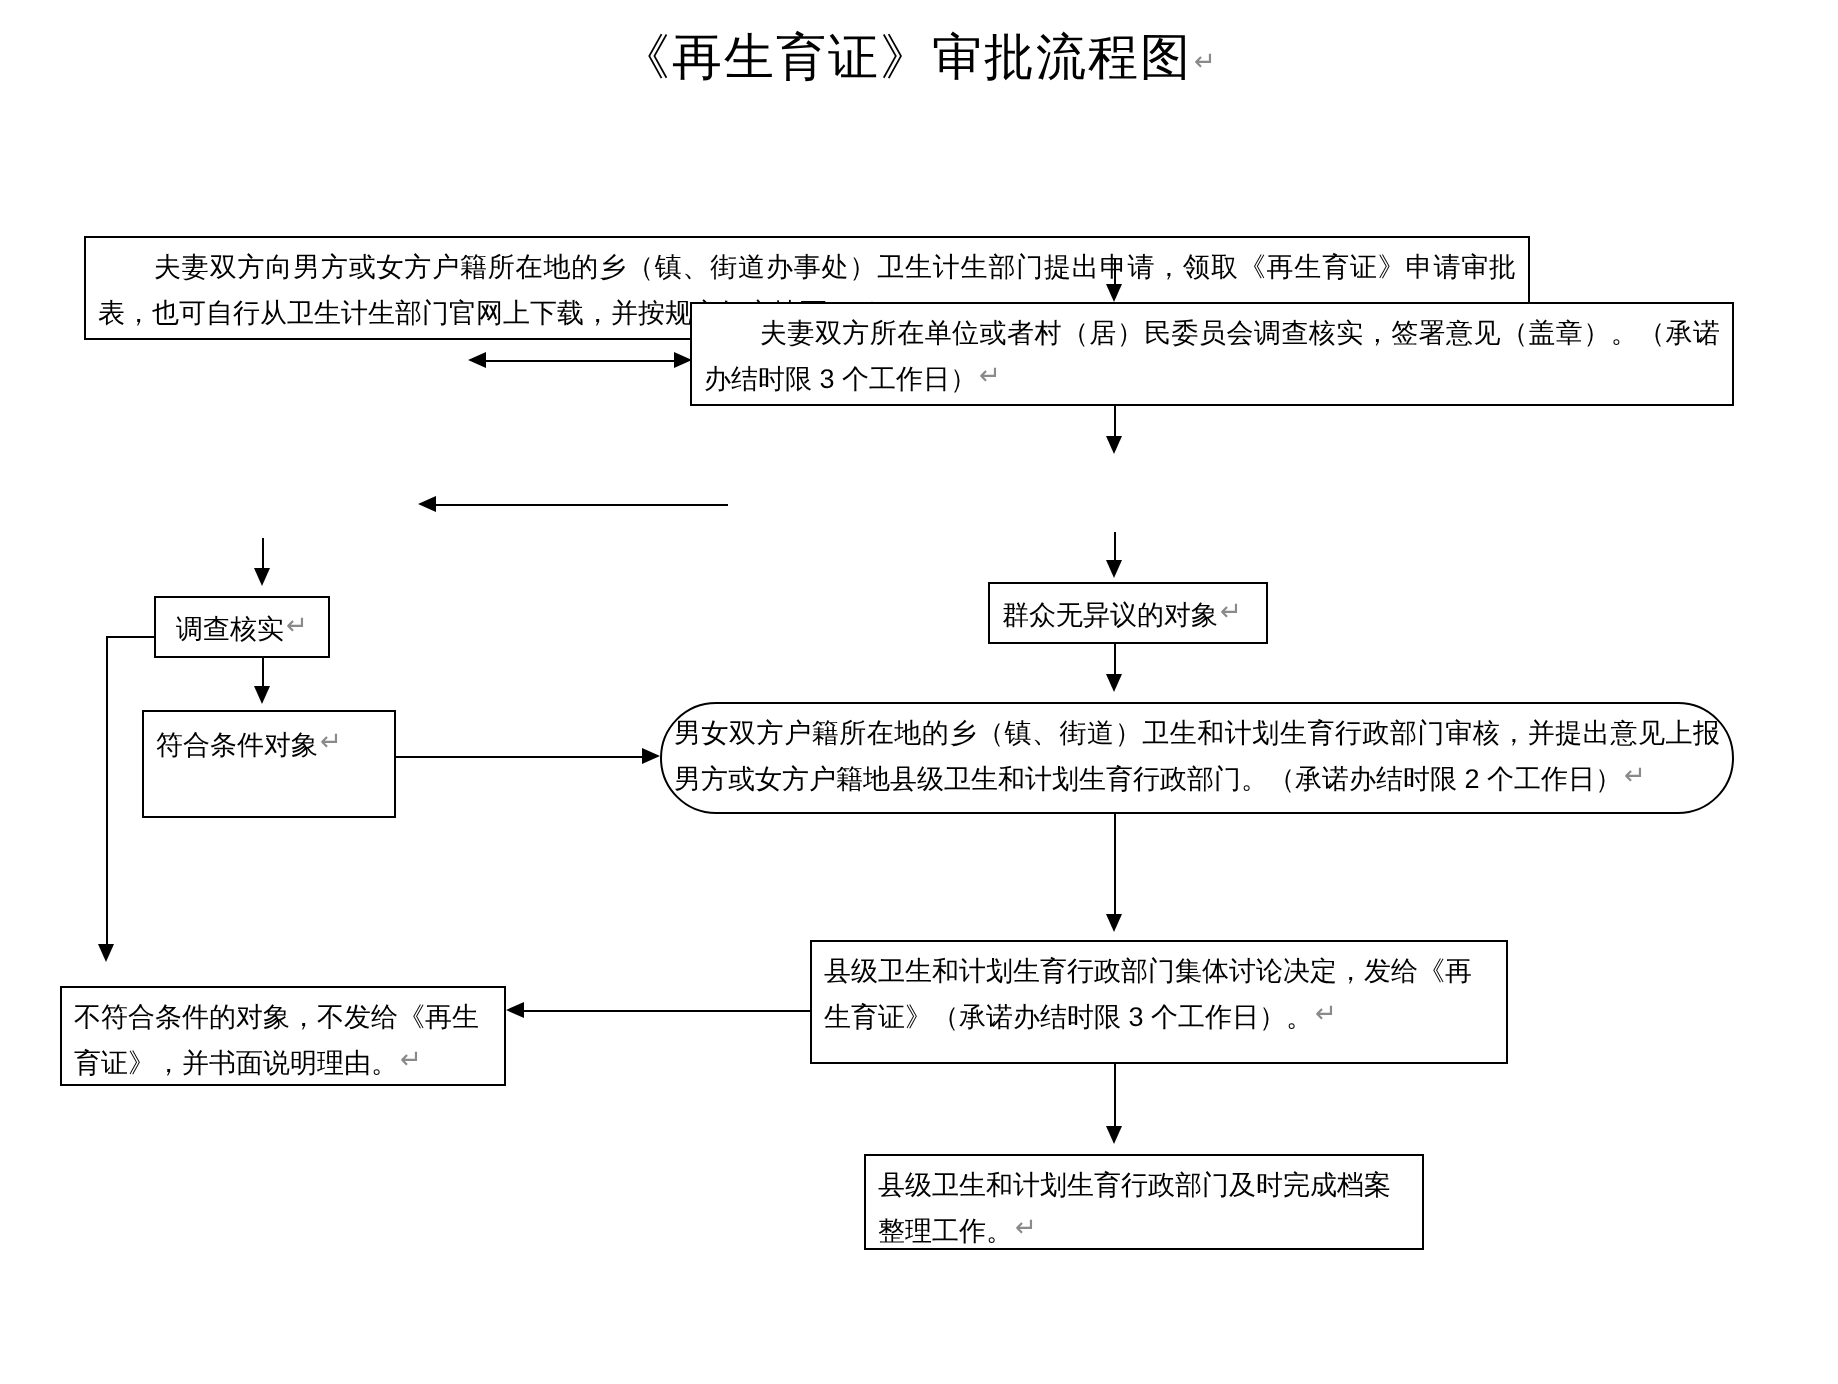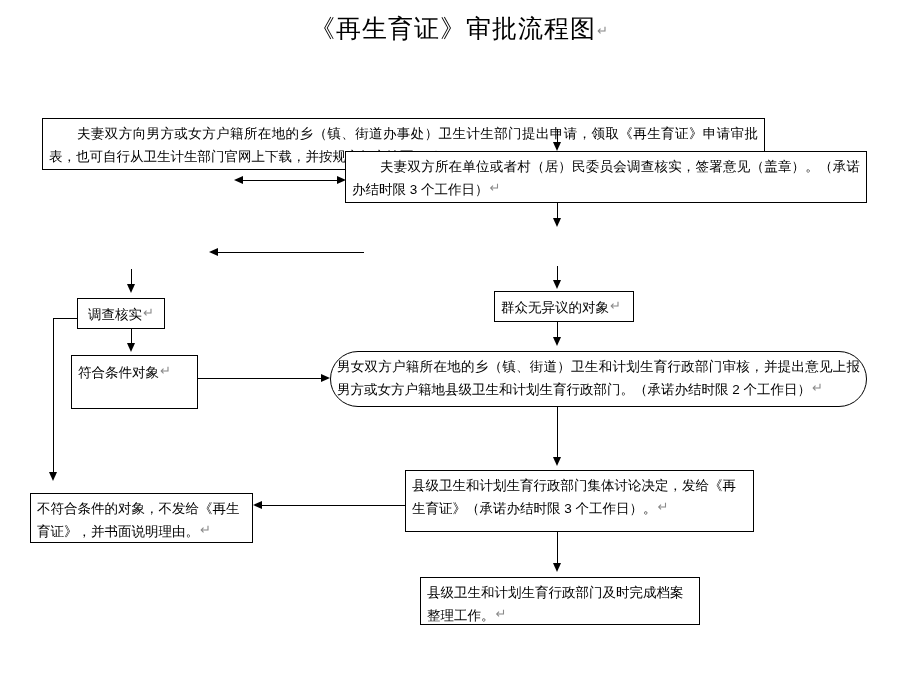--- a/index.html
+++ b/index.html
@@ -177,17 +177,17 @@
   <div class="box" style="left:405px; top:470px; width:349px; height:62px;">
     <span class="txt">县级卫生和计划生育行政部门集体讨论决定，发给《再生育证》（承诺办结时限 3 个工作日）。<span class="pilcrow">↵</span></span>
   </div>
 
   <div class="ln-h" style="left:260px; top:505px; width:146px;"></div>
   <div class="arw left" style="left:253px; top:500.5px;"></div>
 
   <div class="ln-v" style="left:557px; top:532px; height:33px;"></div>
   <div class="arw down" style="left:552.5px; top:563px;"></div>
 
-  <div class="box" style="left:420px; top:577px; width:280px; height:48px;">
+  <div class="box" style="left:432px; top:577px; width:280px; height:48px;">
     <span class="txt">县级卫生和计划生育行政部门及时完成档案整理工作。<span class="pilcrow">↵</span></span>
   </div>
 
 </div>
 
 </body></html>

